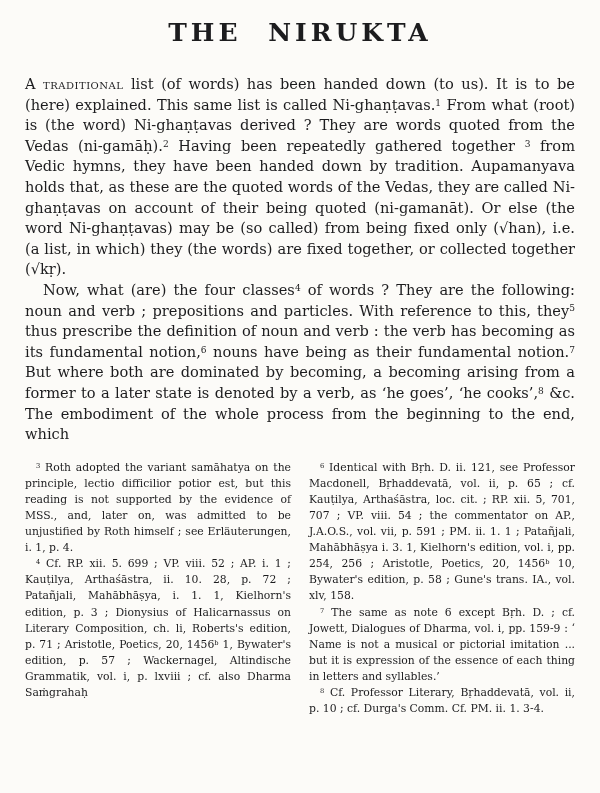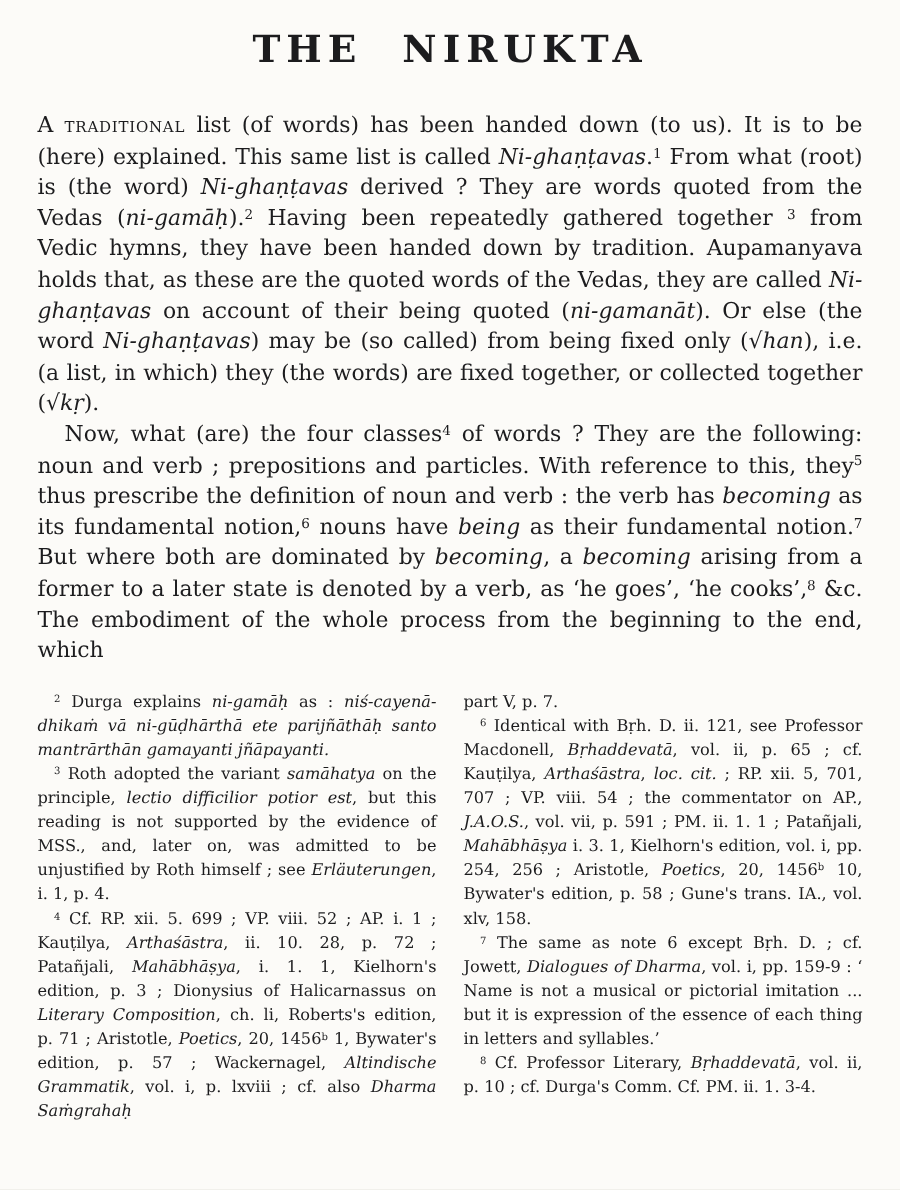--- a/index.html
+++ b/index.html
@@ -41,21 +41,21 @@
     line-height: 20.6px;
     text-align: justify;
   }
   .para {
     margin: 0;
     text-indent: 18px;
   }
   .para.no-indent {
     text-indent: 0;
   }
-  .run-i { font-style: italic; }
+  .run-i { }
   .run-sc { font-variant: small-caps; letter-spacing: 0.5px; }
   sup.run-sup {
     font-size: 0.62em;
     line-height: 0;
     vertical-align: baseline;
     position: relative;
     top: -0.45em;
   }
   .footnotes {
     display: flex;
@@ -85,25 +85,23 @@
   <h1 class="book-title">THE NIRUKTA</h1>
 
 
   <div class="main-text">
     <p class="para no-indent"><span>A </span><span class="run-sc">traditional</span><span> list (of words) has been handed down (to us).  It is to be (here) explained.  This same list is called </span><span class="run-i">Ni-ghaṇṭavas</span><span>.</span><sup class="run-sup">1</sup><span>  From what (root) is (the word) </span><span class="run-i">Ni-ghaṇṭavas</span><span> derived ?  They are words quoted from the Vedas (</span><span class="run-i">ni-gamāḥ</span><span>).</span><sup class="run-sup">2</sup><span>  Having been repeatedly gathered together </span><sup class="run-sup">3</sup><span> from Vedic hymns, they have been handed down by tradition.  Aupamanyava holds that, as these are the quoted words of the Vedas, they are called </span><span class="run-i">Ni-ghaṇṭavas</span><span> on account of their being quoted (</span><span class="run-i">ni-gamanāt</span><span>).  Or else (the word </span><span class="run-i">Ni-ghaṇṭavas</span><span>) may be (so called) from being fixed only (√</span><span class="run-i">han</span><span>), i.e. (a list, in which) they (the words) are fixed together, or collected together (√</span><span class="run-i">kṛ</span><span>).</span></p>
     <p class="para"><span>Now, what (are) the four classes</span><sup class="run-sup">4</sup><span> of words ?  They are the following: noun and verb ; prepositions and particles.  With reference to this, they</span><sup class="run-sup">5</sup><span> thus prescribe the definition of noun and verb : the verb has </span><span class="run-i">becoming</span><span> as its fundamental notion,</span><sup class="run-sup">6</sup><span> nouns have </span><span class="run-i">being</span><span> as their fundamental notion.</span><sup class="run-sup">7</sup><span>  But where both are dominated by </span><span class="run-i">becoming</span><span>, a </span><span class="run-i">becoming</span><span> arising from a former to a later state is denoted by a verb, as ‘he goes’, ‘he cooks’,</span><sup class="run-sup">8</sup><span> &amp;c.  The embodiment of the whole process from the beginning to the end, which</span></p>
   </div>
 
   <div class="footnotes">
     <div class="fn-col">
-      <p class="fn"><sup class="run-sup">2</sup><span> Durga explains </span><span class="run-i">ni-gamāḥ</span><span> as : </span><span class="run-i">niś-cayenā-dhikaṁ vā ni-gūḍhārthā ete parijñāthāḥ santo mantrārthān gamayanti jñāpayanti.</span></p>
       <p class="fn"><sup class="run-sup">3</sup><span> Roth adopted the variant </span><span class="run-i">samāhatya</span><span> on the principle, </span><span class="run-i">lectio difficilior potior est</span><span>, but this reading is not supported by the evidence of MSS., and, later on, was admitted to be unjustified by Roth himself ; see </span><span class="run-i">Erläuterungen</span><span>, i. 1, p. 4.</span></p>
       <p class="fn"><sup class="run-sup">4</sup><span> Cf. RP. xii. 5. 699 ; VP. viii. 52 ; AP. i. 1 ; Kauṭilya, </span><span class="run-i">Arthaśāstra</span><span>, ii. 10. 28, p. 72 ; Patañjali, </span><span class="run-i">Mahābhāṣya</span><span>, i. 1. 1, Kielhorn's edition, p. 3 ;  Dionysius of Halicarnassus on </span><span class="run-i">Literary Composition</span><span>, ch. li, Roberts's edition, p. 71 ;  Aristotle, </span><span class="run-i">Poetics</span><span>, 20, 1456</span><sup class="run-sup">b</sup><span> 1, Bywater's edition, p. 57 ;  Wackernagel, </span><span class="run-i">Altindische Grammatik</span><span>, vol. i, p. lxviii ; cf. also </span><span class="run-i">Dharma Saṁgrahaḥ</span></p>
     </div>
     <div class="fn-col">
-      <p class="fn no-indent"><span>part V, p. 7.</span></p>
       <p class="fn"><sup class="run-sup">6</sup><span> Identical with Bṛh. D. ii. 121, see Professor Macdonell, </span><span class="run-i">Bṛhaddevatā</span><span>, vol. ii, p. 65 ; cf. Kauṭilya, </span><span class="run-i">Arthaśāstra</span><span>, </span><span class="run-i">loc. cit.</span><span> ;  RP. xii. 5, 701, 707 ;  VP. viii. 54 ;  the commentator on AP., </span><span class="run-i">J.A.O.S.</span><span>, vol. vii, p. 591 ;  PM. ii. 1. 1 ; Patañjali, </span><span class="run-i">Mahābhāṣya</span><span> i. 3. 1, Kielhorn's edition, vol. i, pp. 254, 256 ;  Aristotle, </span><span class="run-i">Poetics</span><span>, 20, 1456</span><sup class="run-sup">b</sup><span> 10, Bywater's edition, p. 58 ; Gune's trans. IA., vol. xlv, 158.</span></p>
       <p class="fn"><sup class="run-sup">7</sup><span> The same as note 6 except Bṛh. D. ; cf. Jowett, </span><span class="run-i">Dialogues of Dharma</span><span>, vol. i, pp. 159-9 : ‘ Name is not a musical or pictorial imitation ... but it is expression of the essence of each thing in letters and syllables.’</span></p>
       <p class="fn"><sup class="run-sup">8</sup><span> Cf. Professor Literary, </span><span class="run-i">Bṛhaddevatā</span><span>, vol. ii, p. 10 ; cf. Durga's Comm.  Cf. PM. ii. 1. 3-4.</span></p>
     </div>
   </div>
 
 </div>
 
 </body></html>

